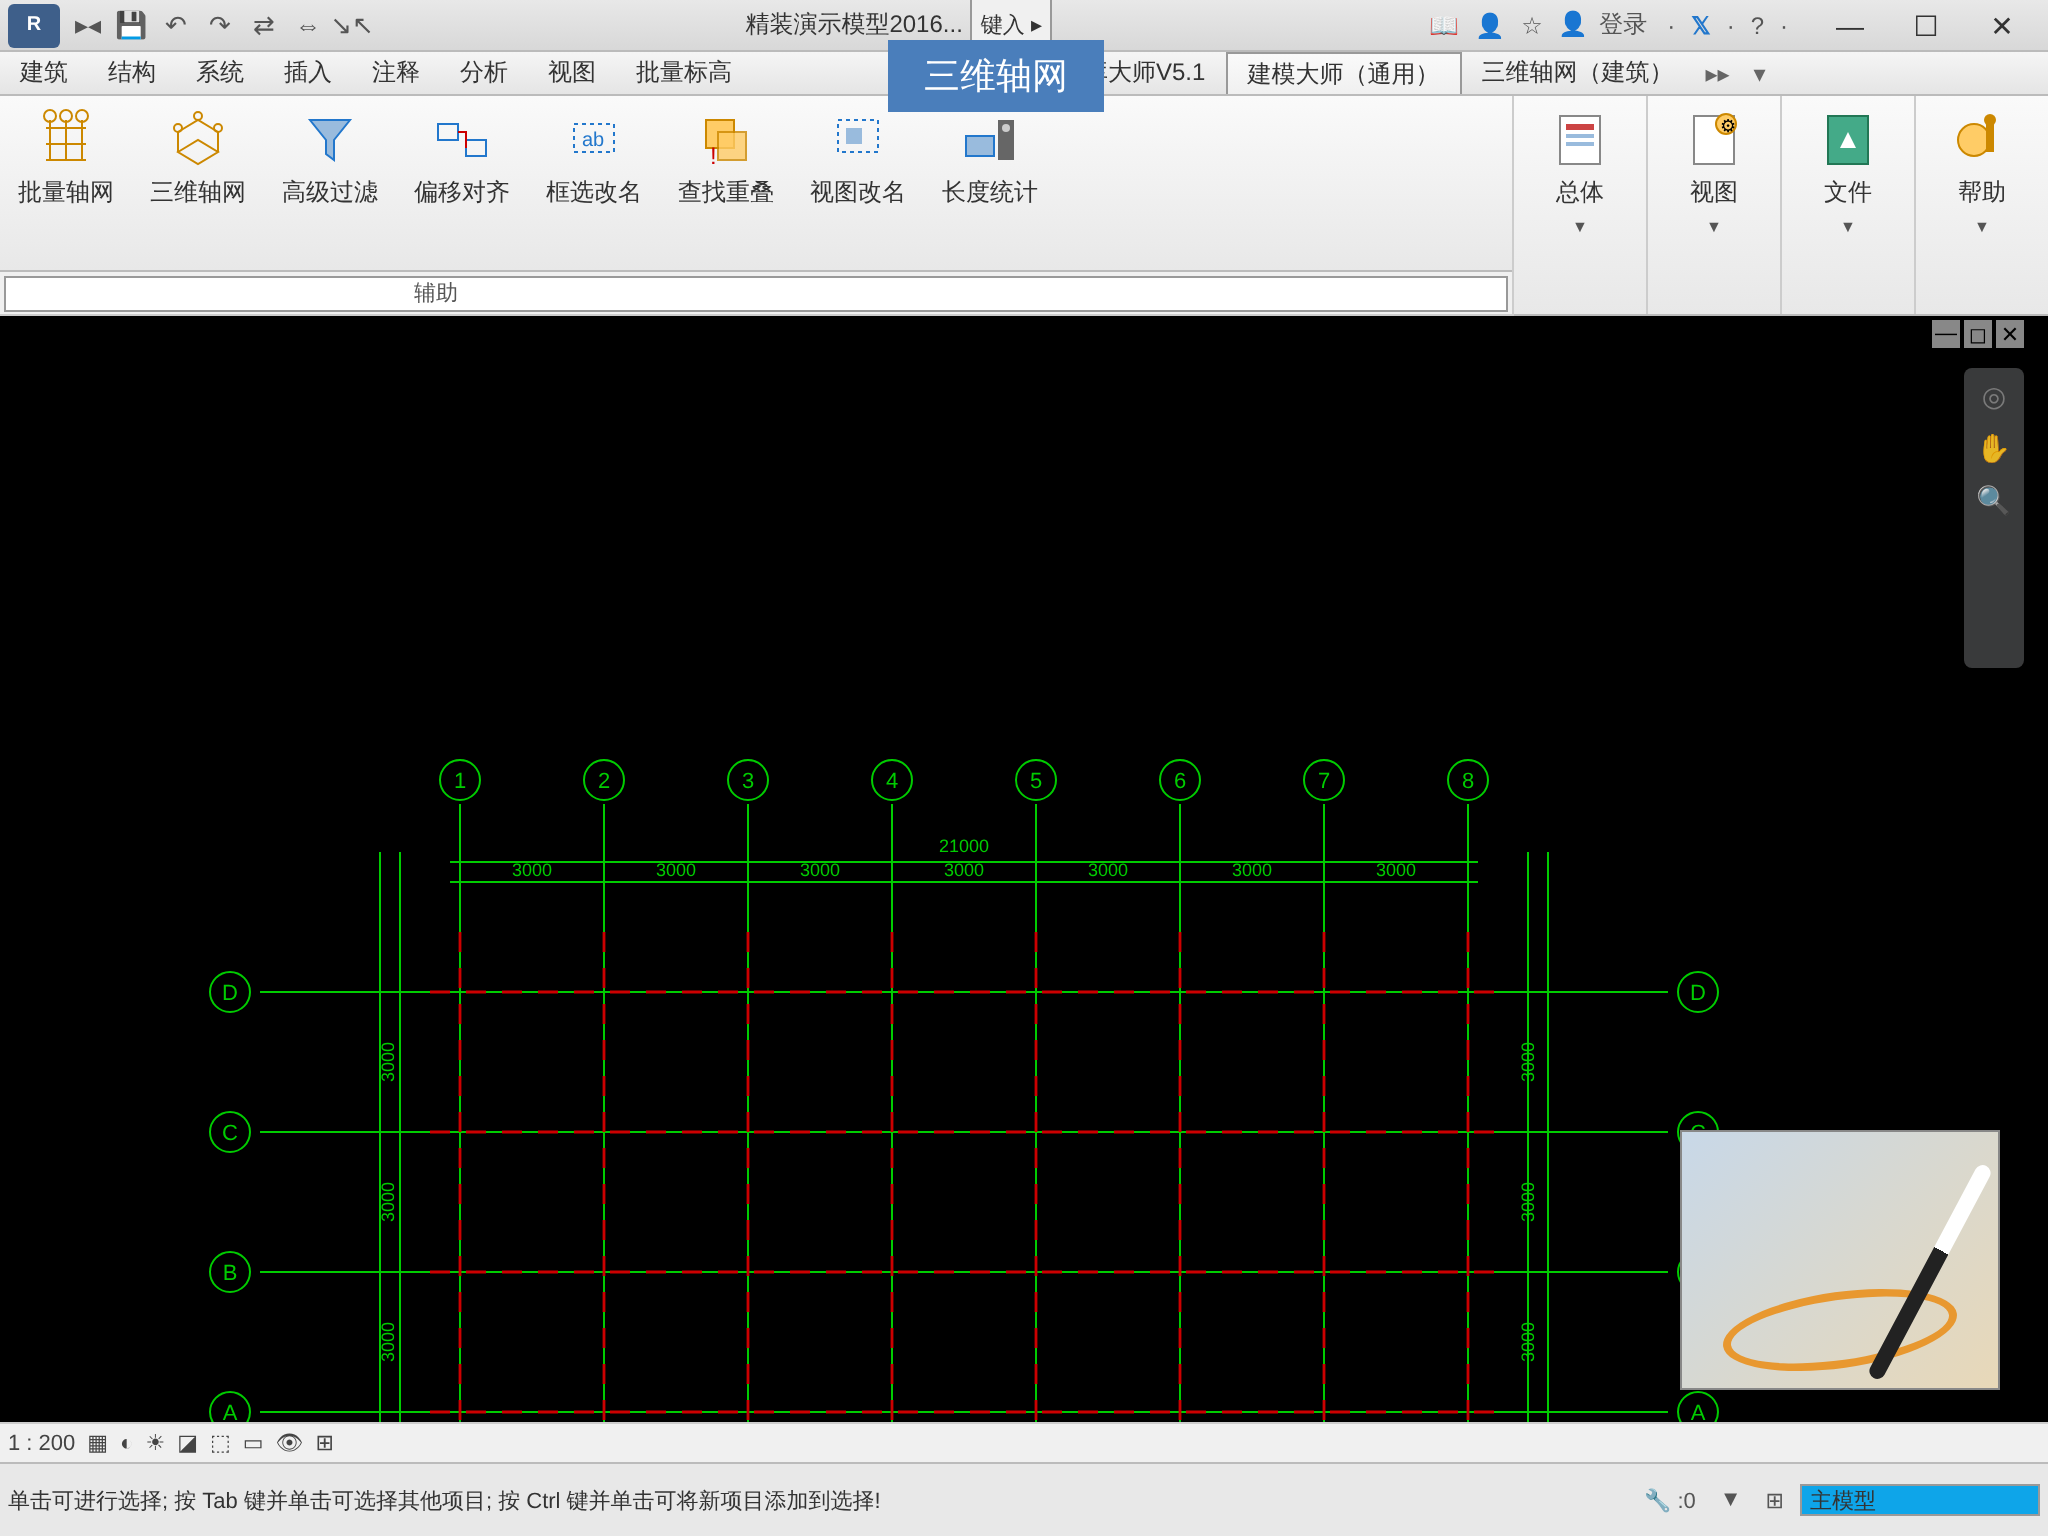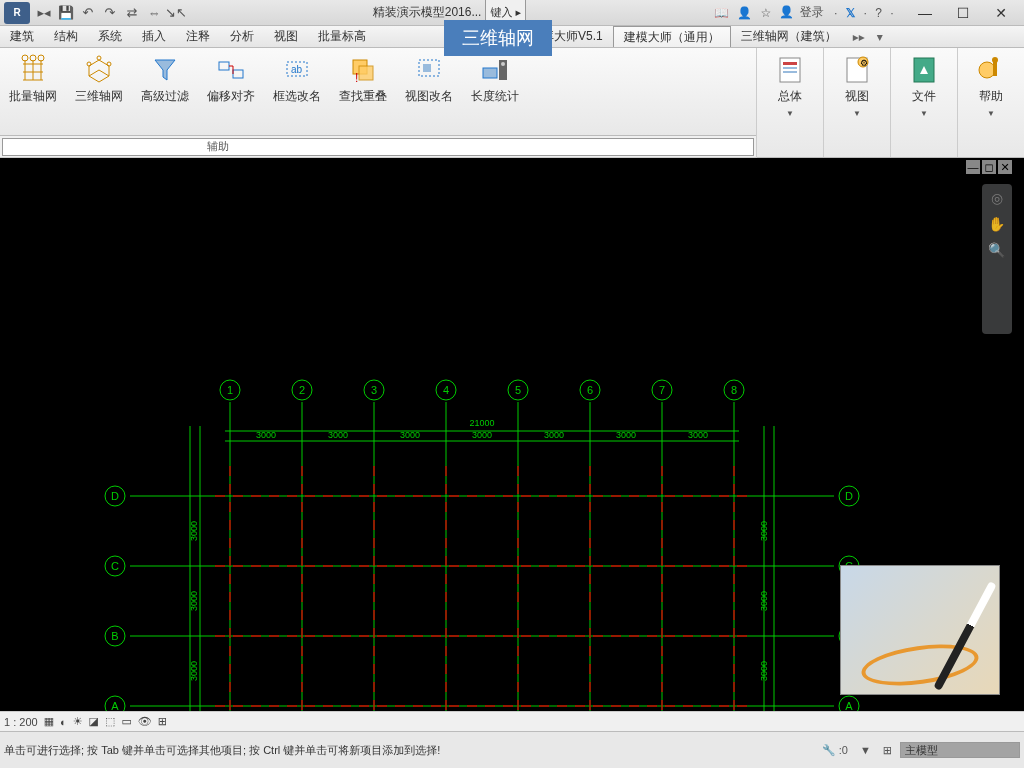--- a/index.html
+++ b/index.html
@@ -38,21 +38,21 @@
 svg.grid { position: absolute; inset: 0; }
 .nav-tool { position: absolute; right: 12px; top: 26px; width: 30px; height: 150px; background: #404142; border-radius: 4px; display: flex; flex-direction: column; align-items: center; padding: 6px 0; gap: 10px; opacity: 0.9; }
 .nav-tool div { color: #888; font-size: 14px; }
 .wand { position: absolute; right: 24px; bottom: 16px; width: 160px; height: 130px; background: linear-gradient(135deg,#c8d8e8,#e8d8b8); border: 1px solid #888; }
 .wand::before { content: ""; position: absolute; left: 20px; top: 80px; width: 110px; height: 30px; border: 4px solid #e89830; border-radius: 50%; transform: rotate(-8deg); }
 .wand::after { content: ""; position: absolute; right: 30px; top: 10px; width: 8px; height: 120px; background: linear-gradient(#fff 40%,#222 40%); transform: rotate(28deg); border-radius: 4px; }
 .viewbar { height: 20px; background: #f0f0f0; border-top: 1px solid #ccc; display: flex; align-items: center; padding: 0 4px; gap: 6px; font-size: 11px; color: #444; }
 .statusbar { height: 16px; background: #e8e8e8; border-top: 1px solid #bbb; display: flex; align-items: center; padding: 18px 4px; font-size: 11px; color: #333; gap: 4px; }
 .statusbar .msg { flex: 1; overflow: hidden; white-space: nowrap; }
 .statusbar .ctl { padding: 0 4px; color: #555; }
-.statusbar .sel { width: 120px; height: 16px; border: 1px solid #999; background: #a3a3a3; padding: 0 4px; }
+.statusbar .sel { width: 120px; height: 16px; border: 1px solid #999; background: #0ea5e9; padding: 0 4px; }
 </style>
 </head>
 <body>
 
 <div class="titlebar">
   <div class="logo">R</div>
   <div class="qat">
     <span>▸◂</span>
     <span>💾</span>
     <span>↶</span>

